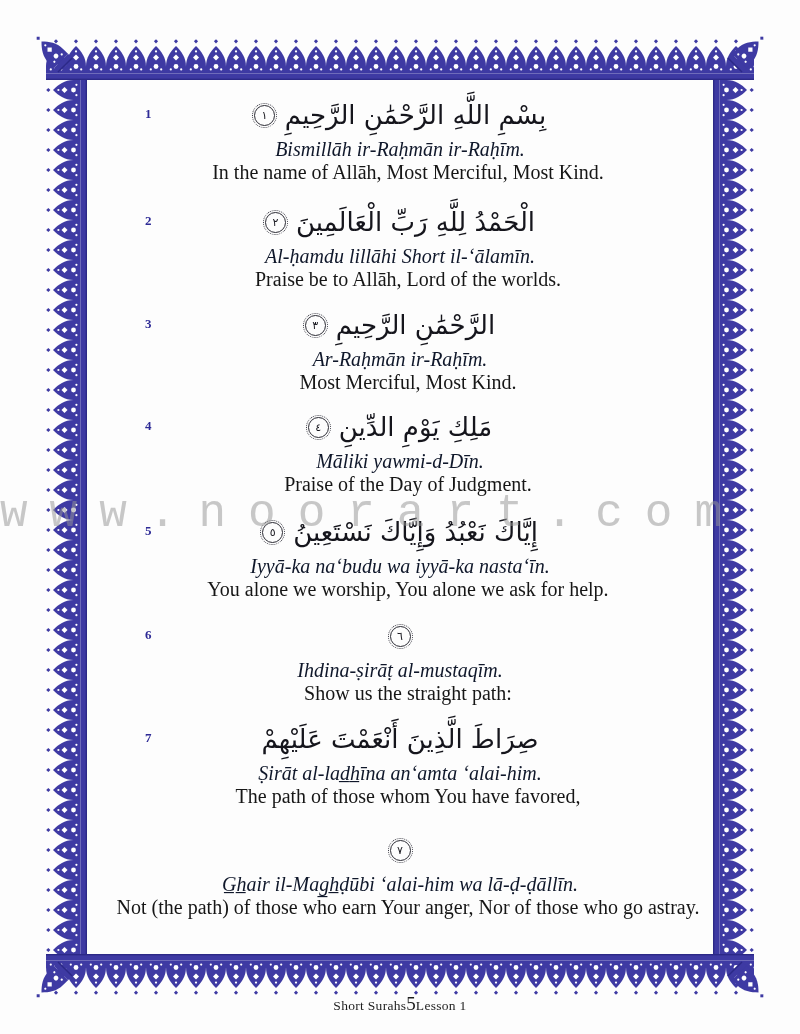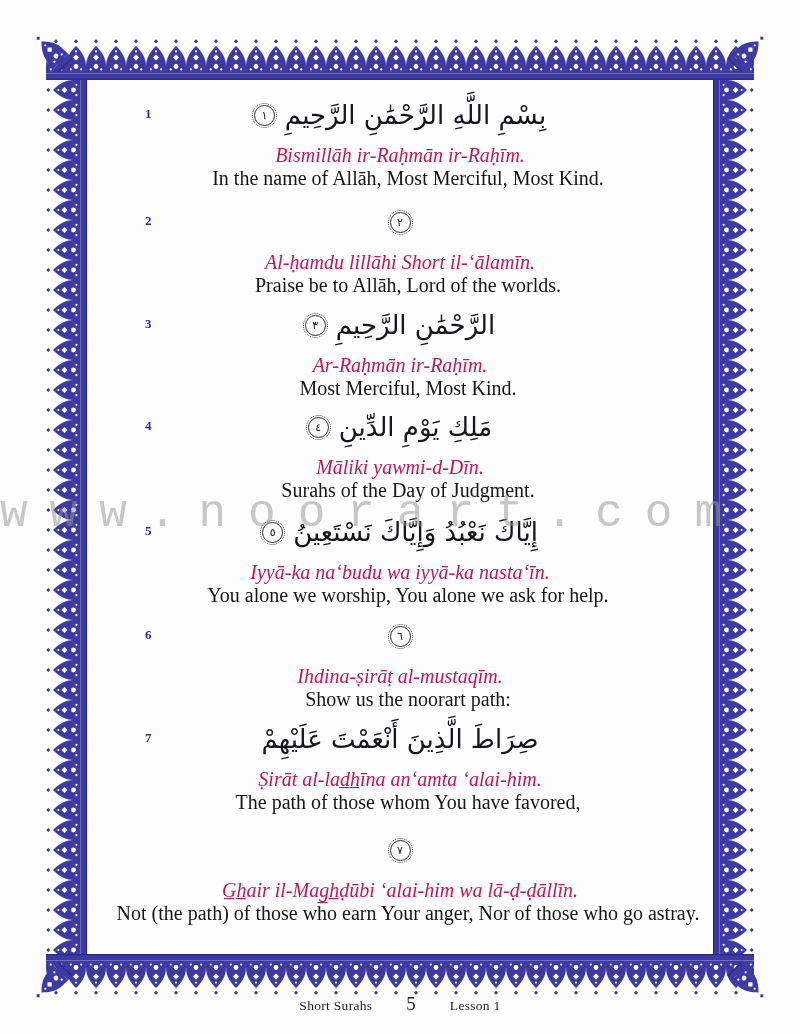--- a/index.html
+++ b/index.html
@@ -41,41 +41,40 @@
   }
   .ayah-marker {
     display:inline-flex; align-items:center; justify-content:center;
     width:21px; height:21px;
     border:1.4px solid #2a2a33; border-radius:50%;
     outline:1.5px dotted #3c3c46; outline-offset:1.5px;
     font-size:11px; line-height:1; color:#15151c;
     flex:0 0 auto;
   }
   .translit {
-    margin-top:8px;
+    margin-top:2px;
     line-height:22px; font-size:20px; font-style:italic;
-    color:#be185d;
+    color:#0f172a;
   }
   .translation {
     line-height:24px; font-size:20px; color:#161616;padding-left:16px;
   }
   
   .watermark {
     position:absolute; left:0; right:0; top:488px; z-index:5;
     text-align:left; white-space:nowrap;
     font-family:"Liberation Mono","DejaVu Sans Mono",monospace;
     font-size:46px; letter-spacing:22px;
     color:rgba(150,150,150,0.52);
     pointer-events:none;
   }
   
   .footer {
     position:absolute; left:0; right:0; top:993px; z-index:2;
     display:flex; align-items:baseline; justify-content:center;
-    gap:34px;
     color:#1d1d1d;
   }
   .footer .f-label { font-size:13.5px; letter-spacing:.3px; }
   .footer .f-page  { font-size:19px; }
 </style>
 </head>
 <body>
 
 <div class="page">
 
@@ -124,20 +123,21 @@
         <span class="ar-text">بِسْمِ اللَّهِ الرَّحْمَٰنِ الرَّحِيمِ</span>
         <span class="ayah-marker">١</span>
       </div>
       <div class="translit">Bismillāh ir-Raḥmān ir-Raḥīm.</div>
       <div class="translation">In the name of Allāh, Most Merciful, Most Kind.</div>
     </div>
 
     <div class="verse">
       <div class="verse-num">2</div>
       <div class="arabic">
+        <span class="ar-text">الْحَمْدُ لِلَّهِ رَبِّ الْعَالَمِينَ</span>
         <span class="ayah-marker">٢</span>
       </div>
       <div class="translit">Al-ḥamdu lillāhi Short il-‘ālamīn.</div>
       <div class="translation">Praise be to Allāh, Lord of the worlds.</div>
     </div>
 
     <div class="verse">
       <div class="verse-num">3</div>
       <div class="arabic">
         <span class="ar-text">الرَّحْمَٰنِ الرَّحِيمِ</span>
@@ -147,40 +147,40 @@
       <div class="translation">Most Merciful, Most Kind.</div>
     </div>
 
     <div class="verse">
       <div class="verse-num">4</div>
       <div class="arabic">
         <span class="ar-text">مَلِكِ يَوْمِ الدِّينِ</span>
         <span class="ayah-marker">٤</span>
       </div>
       <div class="translit">Māliki yawmi-d-Dīn.</div>
-      <div class="translation">Surahs of the Day of Judgment.</div>
+      <div class="translation">Praise of the Day of Judgment.</div>
     </div>
 
     <div class="verse">
       <div class="verse-num">5</div>
       <div class="arabic">
         <span class="ar-text">إِيَّاكَ نَعْبُدُ وَإِيَّاكَ نَسْتَعِينُ</span>
         <span class="ayah-marker">٥</span>
       </div>
       <div class="translit">Iyyā-ka na‘budu wa iyyā-ka nasta‘īn.</div>
       <div class="translation">You alone we worship, You alone we ask for help.</div>
     </div>
 
     <div class="verse">
       <div class="verse-num">6</div>
       <div class="arabic">
         <span class="ayah-marker">٦</span>
       </div>
       <div class="translit">Ihdina-ṣirāṭ al-mustaqīm.</div>
-      <div class="translation">Show us the noorart path:</div>
+      <div class="translation">Show us the straight path:</div>
     </div>
 
     <div class="verse">
       <div class="verse-num">7</div>
       <div class="arabic">
         <span class="ar-text">صِرَاطَ الَّذِينَ أَنْعَمْتَ عَلَيْهِمْ</span>
 
       </div>
       <div class="translit">Ṣirāt al-lad̲h̲īna an‘amta ‘alai-him.</div>
       <div class="translation">The path of those whom You have favored,</div>

